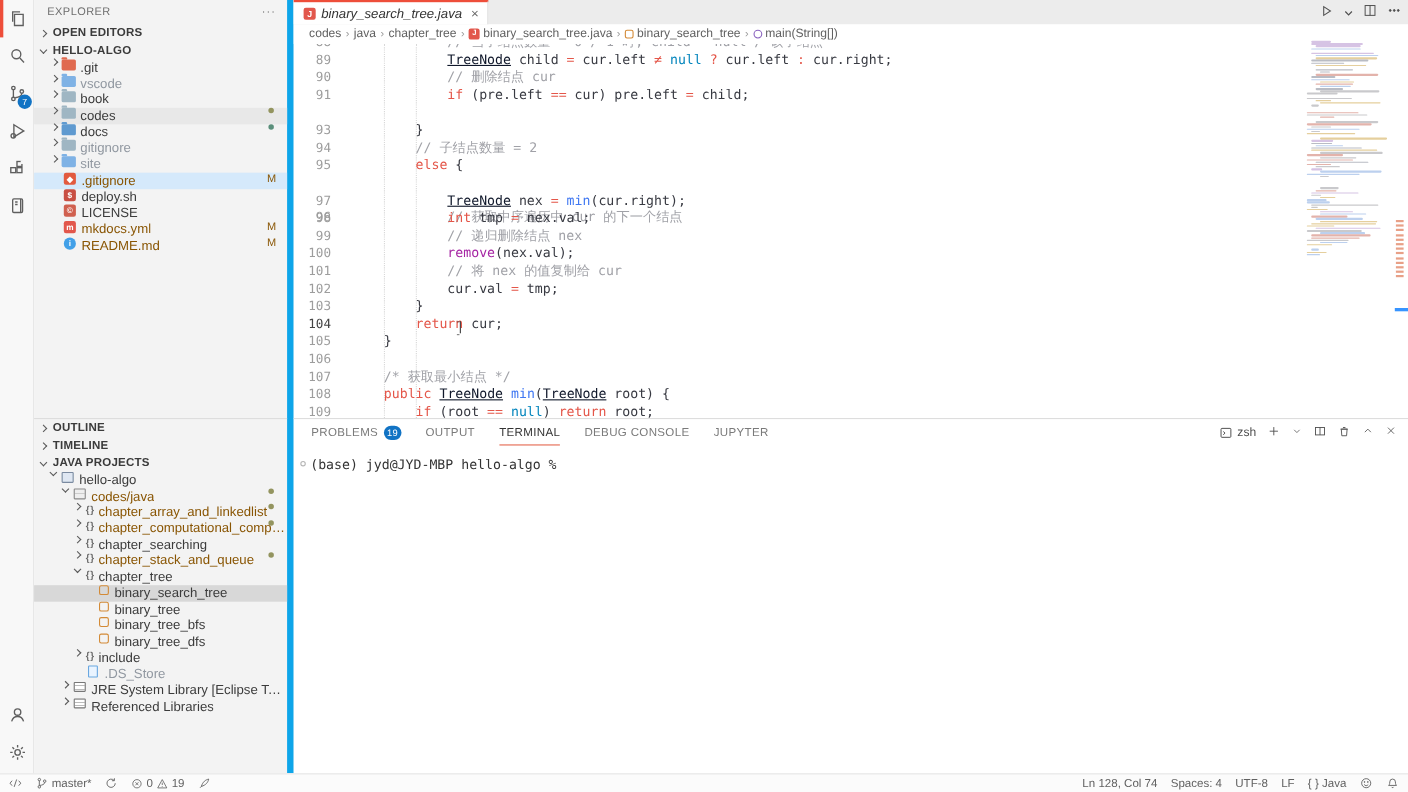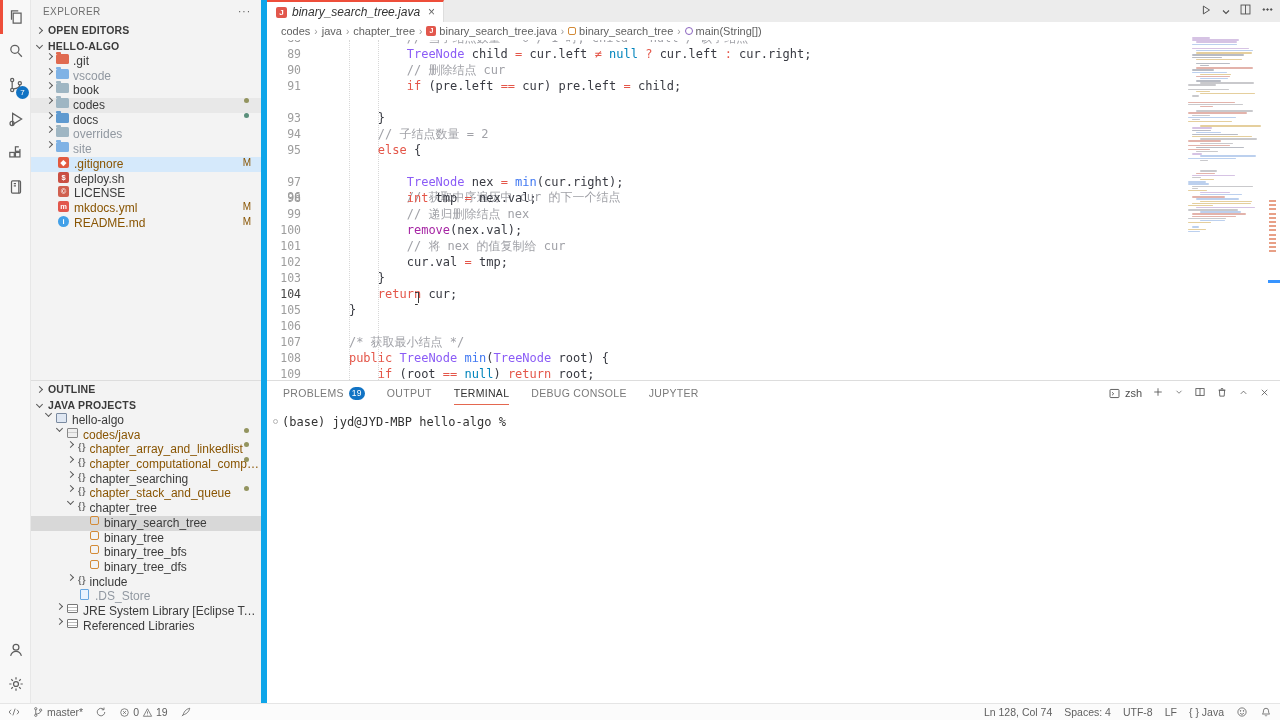--- a/index.html
+++ b/index.html
@@ -56,21 +56,21 @@
   .bc-java { width:10px; height:10px; border-radius:2px; background:#e2574c; color:#fff; font-size:7px; font-weight:bold; line-height:10px; text-align:center; }
   .bc-class { width:8px; height:8px; border:1.5px solid #d38a36; border-radius:2px; }
   .bc-method { width:8px; height:8px; border:1.5px solid #8a63bf; border-radius:50%; }
 
   #code-viewport { position:absolute; left:0; top:40px; width:920px; height:340px; overflow:hidden; }
   .code-line { position:absolute; left:0; height:16px; display:flex; font-family:"DejaVu Sans Mono",monospace; font-size:12px; line-height:16px; white-space:pre; }
   .lnum { width:46px; text-align:right; padding-right:12px; color:#9d9d9d; flex:none; font-size:11.5px; }
   .lnum.cur { color:#444; }
   .ctext { padding-left:7px; }
   .tk-d { color:#383a42; } .tk-k { color:#e45649; } .tk-c { color:#a0a1a7; }
-  .tk-t { color:#8b5cf6; } .tk-f { color:#4078f2; } .tk-p { color:#a626a4; } .tk-b { color:#0184bc; }
+  .tk-t { color:#0f172a;text-decoration:underline; } .tk-f { color:#4078f2; } .tk-p { color:#a626a4; } .tk-b { color:#0184bc; }
   .guide { position:absolute; top:40px; height:340px; width:0; border-left:1px dotted #d8d8d8; }
 
   
   #minimap { position:absolute; right:12px; top:35px; width:80px; height:340px; }
   .mm-line { position:absolute; height:1.4px; border-radius:1px; }
   #overview { position:absolute; right:0; top:22px; width:12px; height:358px; }
   .ov-tick { position:absolute; left:1px; width:7px; height:2px; background:#e8a087; }
   #ov-cursor { position:absolute; left:0; width:12px; height:2.5px; background:#3794ff; }
 
   
@@ -196,21 +196,21 @@
         </div>
         <div class="tree-row" style="padding-left: 14px;">
           <span class="chev right"></span>
           <span class="folder" style="background:#5f9ad0"></span>
           <span class="name ">docs</span>
           <span class="dotbadge" style="background:#5a8f7b"></span>
         </div>
         <div class="tree-row" style="padding-left: 14px;">
           <span class="chev right"></span>
           <span class="folder" style="background:#9fb6c3"></span>
-          <span class="name ign">overrides</span>
+          <span class="name ign">gitignore</span>
         </div>
         <div class="tree-row" style="padding-left: 14px;">
           <span class="chev right"></span>
           <span class="folder" style="background:#7fb2e5"></span>
           <span class="name ign">site</span>
         </div>
         <div class="tree-row sel-blue" style="padding-left: 14px;">
           <span style="width:11px;flex:none"></span>
           <span class="ficon" style="background:#e25a3f">◆</span>
           <span class="name mod">.gitignore</span>
@@ -236,20 +236,24 @@
           <span style="width:11px;flex:none"></span>
           <span class="ficon round" style="background:#42a0e8">i</span>
           <span class="name mod">README.md</span>
           <span class="badge">M</span>
         </div>
       </div>
     <div id="lower-sections" style="position:absolute; top:380px; left:0; width:100%; border-top:1px solid #ddd;">
         <div class="sec-row" style="border-bottom: 0px;">
           <span class="chev right"></span>
           <span>OUTLINE</span>
+        </div>
+        <div class="sec-row" style="border-bottom: 0px;">
+          <span class="chev right"></span>
+          <span>TIMELINE</span>
         </div>
         <div class="sec-row" style="border-bottom: 0px;">
           <span class="chev down"></span>
           <span>JAVA PROJECTS</span>
         </div>
         <div class="tree-row" style="padding-left: 13px;">
           <span class="chev down"></span>
           <span class="prjicon"></span>
           <span class="name ">hello-algo</span>
         </div>

